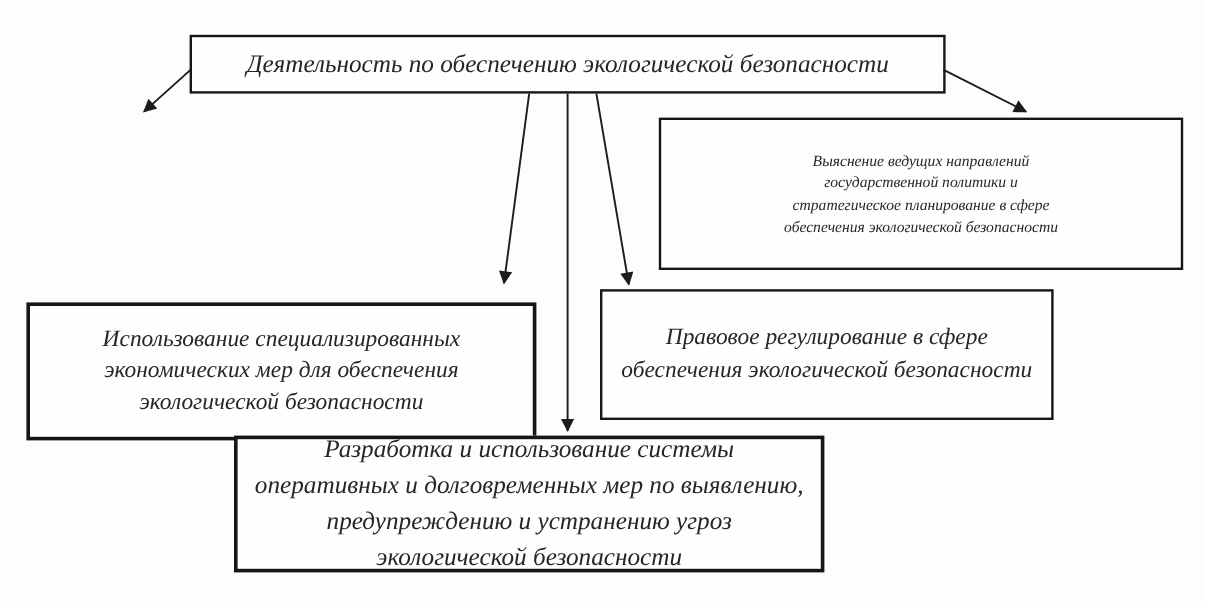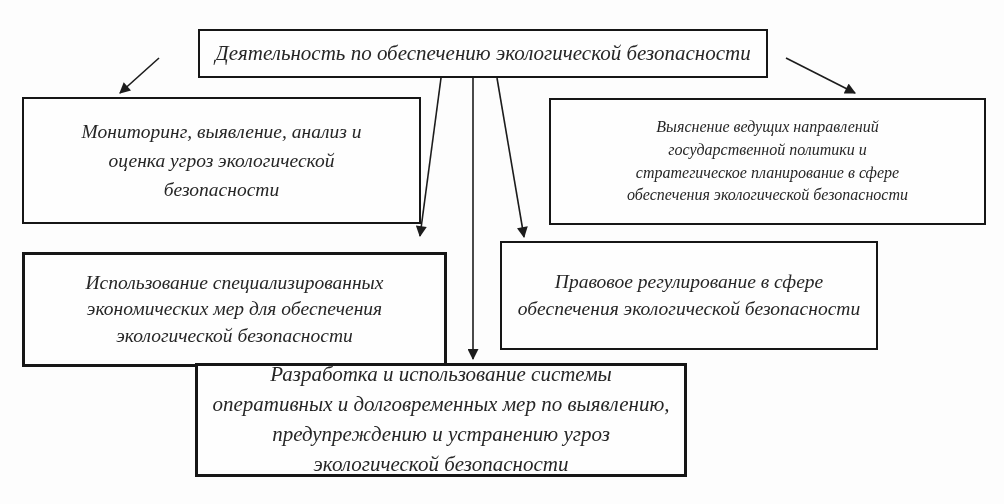--- a/index.html
+++ b/index.html
@@ -22,23 +22,23 @@
     align-items: center;
     justify-content: center;
     text-align: center;
     font-style: italic;
     color: #262626;
     padding: 2px 6px;
   }
   .lbl { white-space: pre-line; display: block; width: 100%; }
 
   
-  .box.root        { left: 158px; top: 29px;  width: 570px; height: 49px;  font-size: 21px;   line-height: 1.4; margin-left: 40px;  }
+  .box.root        { left: 158px; top: 29px;  width: 630px; height: 49px;  font-size: 21px;   line-height: 1.4;  }
   .box.monitoring  { left: 22px;  top: 97px;  width: 399px; height: 127px; font-size: 19.5px; line-height: 1.5;  }
-  .box.directions  { left: 549px; top: 98px;  width: 437px; height: 127px; font-size: 16px; line-height: 1.42; }
+  .box.directions  { left: 549px; top: 98px;  width: 437px; height: 127px; font-size: 13px; line-height: 1.42; }
   .box.economic    { left: 22px;  top: 240px; width: 425px; height: 115px; font-size: 19.5px; line-height: 1.36; border-width: 3px; margin-top: 12px; }
   .box.legal       { left: 500px; top: 241px; width: 378px; height: 109px; font-size: 19.5px; line-height: 1.35; }
   .box.system      { left: 195px; top: 363px; width: 492px; height: 114px; font-size: 21px;   line-height: 1.42; border-width: 3px; }
 
   svg.arrows {
     position: absolute; left: 0; top: 0;
     width: 1004px; height: 504px;
     pointer-events: none;
   }
   svg.arrows line {
@@ -48,25 +48,20 @@
 </style>
 </head>
 <body>
 
 <div class="canvas">
 
   <div class="box root">
     <span class="lbl">Деятельность по обеспечению экологической безопасности</span>
   </div>
 
-  <div class="box monitoring">
-    <span class="lbl">Мониторинг, выявление, анализ и
-оценка угроз экологической
-безопасности</span>
-  </div>
 
   <div class="box directions">
     <span class="lbl">Выяснение ведущих направлений
 государственной политики и
 стратегическое планирование в сфере
 обеспечения экологической безопасности</span>
   </div>
 
   <div class="box economic">
     <span class="lbl">Использование специализированных

